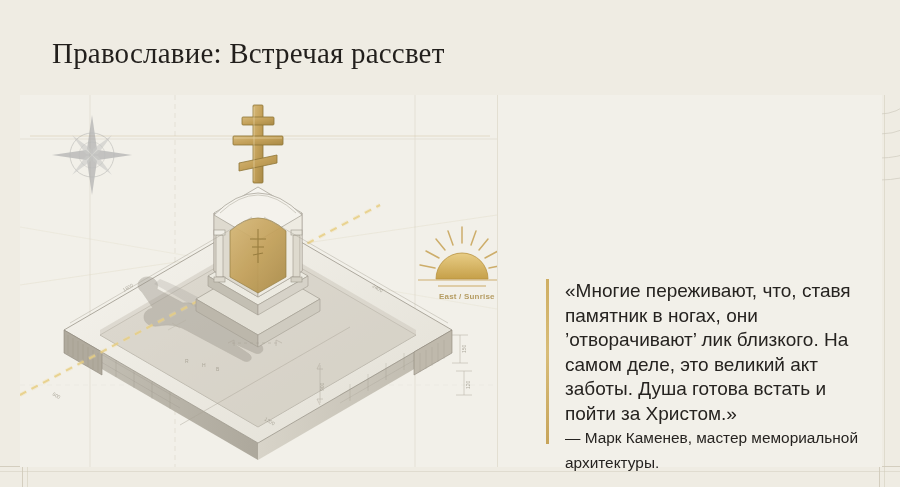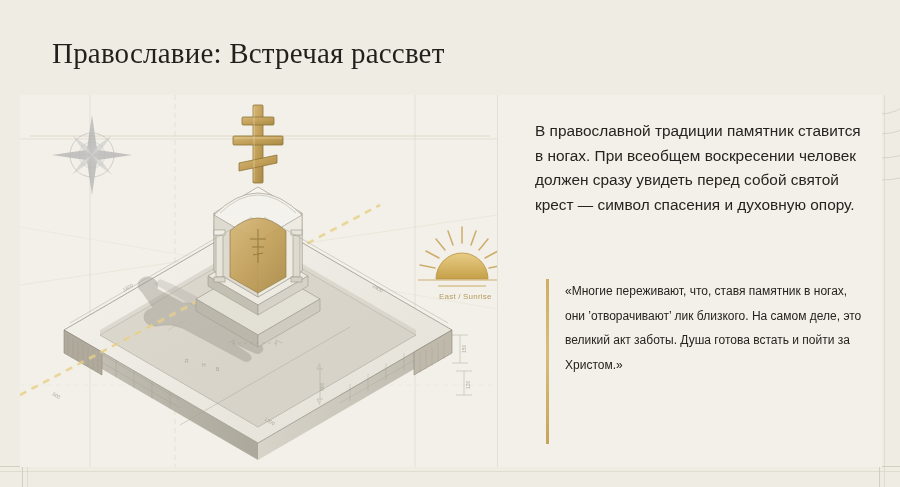--- a/index.html
+++ b/index.html
@@ -44,38 +44,38 @@
   
   .illus {
     position:absolute; left:20px; top:95px; width:477px; height:372px;
     overflow:hidden; z-index:4;
   }
   .illus svg { position:absolute; left:0; top:0; }
 
   .sun-wrap { position:absolute; left:392px; top:128px; width:100px; height:80px; z-index:6; }
   .sun-label {
     position:absolute; left:419px; top:197px;
-    font-size:8px; color:#b59c62; letter-spacing:.2px; z-index:6; white-space:nowrap;
+    font-size:8px; color:#b59c62; letter-spacing:.2px; z-index:6; white-space:nowrap;font-weight:bold;
   }
 
   
   .textcol { position:absolute; left:520px; top:95px; width:362px; height:372px; z-index:6; }
 
   .body-par {
     position:absolute; left:15px; top:24px; width:330px;
     font-size:15.4px; line-height:24.5px; color:#262320; font-weight:400;
   }
 
   .quote-block { position:absolute; left:26px; top:184px; width:320px; }
   .quote-bar {
     position:absolute; left:0; top:0; width:3px; height:165px;
     background:linear-gradient(180deg,#cfae62 0%,#d8bc77 45%,#c7a45a 100%);
   }
   .quote-text {
-    margin-left:19px; font-size:12px; line-height:24.5px;
+    margin-left:19px; font-size:19px; line-height:24.5px;
     color:#262320; font-weight:400;
   }
   .quote-attr {
     margin-left:19px; font-size:15.4px; line-height:24.5px;
     color:#262320; font-weight:400;
   }
 </style>
 </head>
 <body>
 
@@ -365,21 +365,21 @@
         <path d="M24 56 A 26 26 0 0 1 76 56 Z" fill="url(#gSunBody)" stroke="#b8923f" stroke-width="0.8"></path>
         <line x1="6" y1="57" x2="94" y2="57" stroke="#c9a65c" stroke-width="1.1" opacity="0.85"></line>
         <line x1="26" y1="63" x2="74" y2="63" stroke="#cfae6b" stroke-width="1.6" opacity="0.7"></line>
       </svg>
     </div>
     <div class="sun-label">East / Sunrise</div>
 
   </div>
 
   <div class="textcol">
-    <p class="body-par">В православной традиции памятник ставится в ногах. При всеобщем воскресении человек должен сразу увидеть перед собой святой крест — символ спасения и духовную опору.</p>
 
     <div class="quote-block">
       <div class="quote-bar"></div>
       <div class="quote-text">«Многие переживают, что, ставя памятник в ногах, они ’отворачивают’ лик близкого. На самом деле, это великий акт заботы. Душа готова встать и пойти за Христом.»</div>
+      <div class="quote-attr">— Марк Каменев, мастер мемориальной архитектуры.</div>
     </div>
   </div>
 
 </div>
 
 </body></html>

